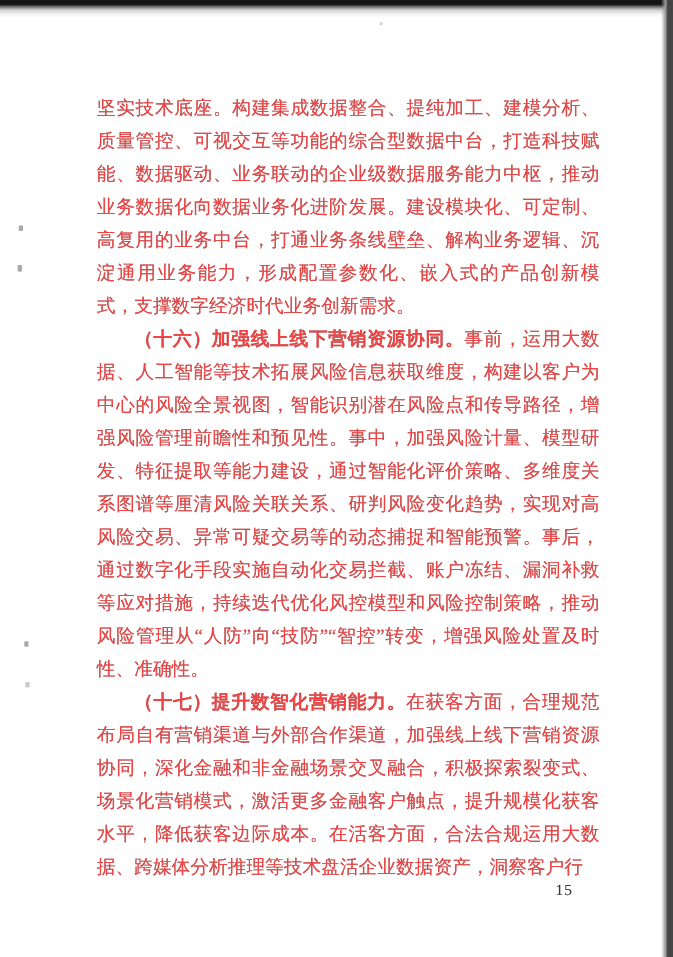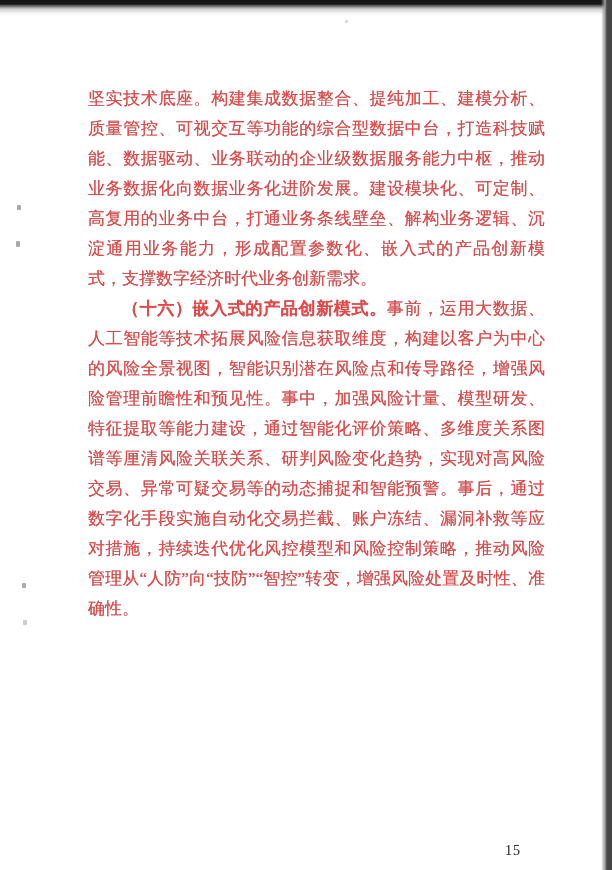--- a/index.html
+++ b/index.html
@@ -42,32 +42,32 @@
   }
   .text-block p { margin:0; }
   .text-block p.indent { text-indent:2em; }
   .lead { font-weight:bold; }
 
   .page-number {
     position:absolute; left:505px; top:802px;
     font-size:14px; line-height:18px;
     color:#3a3a3a; letter-spacing:1px;
     text-shadow:0 0 0.5px rgba(45,45,45,0.5);
-    margin-top:40px;
   }
 </style>
 </head>
 <body>
 
 <div class="scan-edge-top"></div>
 <div class="scan-edge-right"></div>
 <div class="speck s1"></div>
 <div class="speck s2"></div>
 <div class="speck s3"></div>
 <div class="speck s4"></div>
 <div class="speck s5"></div>
 
 <div class="text-block">
   <p><span>坚实技术底座。构建集成数据整合、提纯加工、建模分析、质量管控、可视交互等功能的综合型数据中台，打造科技赋能、数据驱动、业务联动的企业级数据服务能力中枢，推动业务数据化向数据业务化进阶发展。建设模块化、可定制、高复用的业务中台，打通业务条线壁垒、解构业务逻辑、沉淀通用业务能力，形成配置参数化、嵌入式的产品创新模式，支撑数字经济时代业务创新需求。</span></p>
-  <p class="indent"><span class="lead">（十六）嵌入式的产品创新模式。</span><span>事前，运用大数据、人工智能等技术拓展风险信息获取维度，构建以客户为中心的风险全景视图，智能识别潜在风险点和传导路径，增强风险管理前瞻性和预见性。事中，加强风险计量、模型研发、特征提取等能力建设，通过智能化评价策略、多维度关系图谱等厘清风险关联关系、研判风险变化趋势，实现对高风险交易、异常可疑交易等的动态捕捉和智能预警。事后，通过数字化手段实施自动化交易拦截、账户冻结、漏洞补救等应对措施，持续迭代优化风控模型和风险控制策略，推动风险管理从“人防”向“技防”“智控”转变，增强风险处置及时性、准确性。</span></p>
+  <p class="indent"><span class="lead">（十六）加强线上线下营销资源协同。</span><span>事前，运用大数据、人工智能等技术拓展风险信息获取维度，构建以客户为中心的风险全景视图，智能识别潜在风险点和传导路径，增强风险管理前瞻性和预见性。事中，加强风险计量、模型研发、特征提取等能力建设，通过智能化评价策略、多维度关系图谱等厘清风险关联关系、研判风险变化趋势，实现对高风险交易、异常可疑交易等的动态捕捉和智能预警。事后，通过数字化手段实施自动化交易拦截、账户冻结、漏洞补救等应对措施，持续迭代优化风控模型和风险控制策略，推动风险管理从“人防”向“技防”“智控”转变，增强风险处置及时性、准确性。</span></p>
+  <p class="indent"><span class="lead">（十七）提升数智化营销能力。</span><span>在获客方面，合理规范布局自有营销渠道与外部合作渠道，加强线上线下营销资源协同，深化金融和非金融场景交叉融合，积极探索裂变式、场景化营销模式，激活更多金融客户触点，提升规模化获客水平，降低获客边际成本。在活客方面，合法合规运用大数据、跨媒体分析推理等技术盘活企业数据资产，洞察客户行</span></p>
 </div>
 
 <div class="page-number">15</div>
 
 </body></html>

